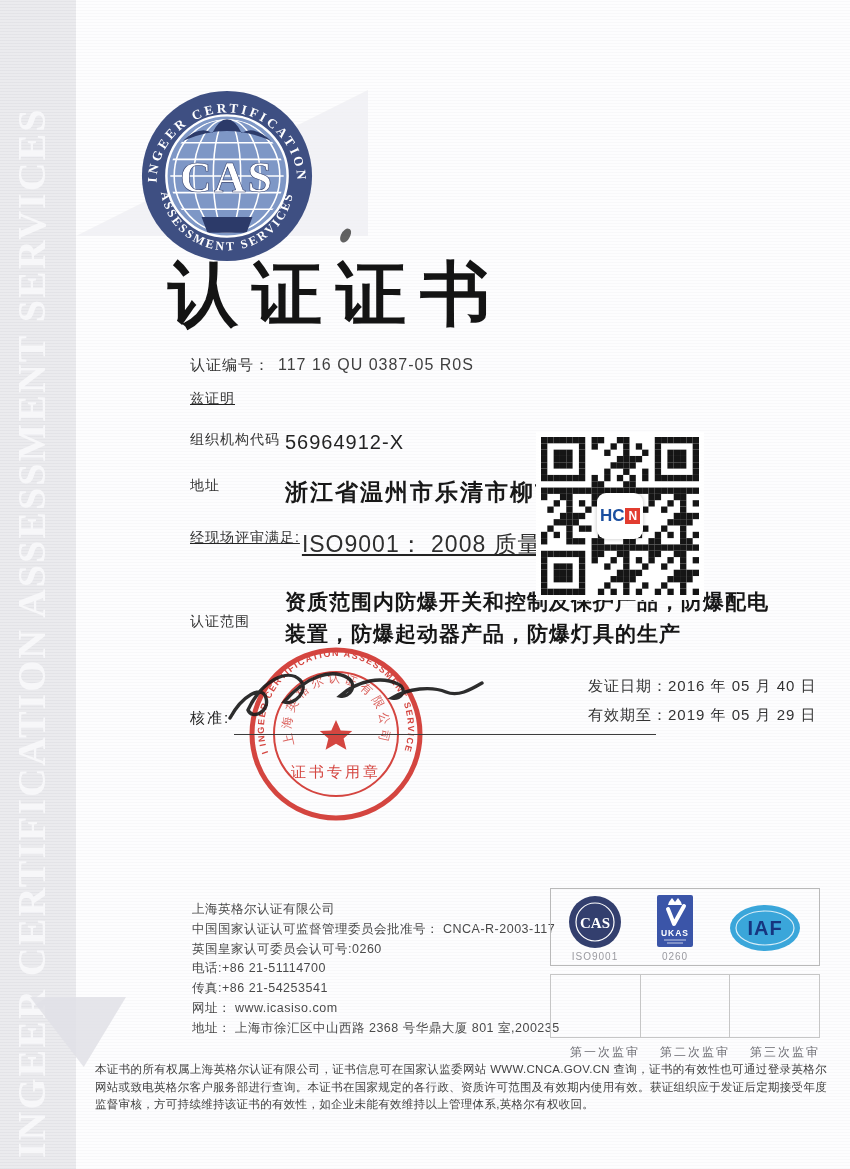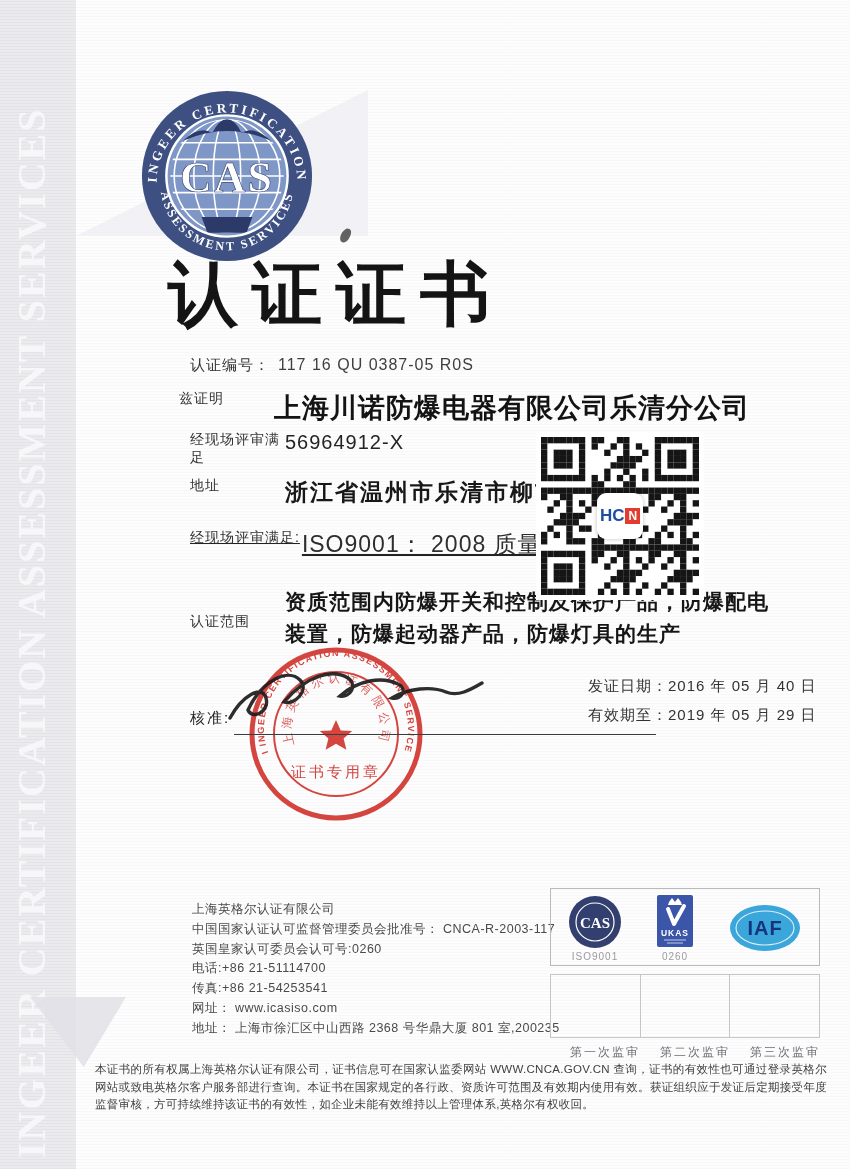--- a/index.html
+++ b/index.html
@@ -32,21 +32,21 @@
   .cas-seal { position:absolute; left:139px; top:88px; }
 
   .title { position:absolute; left:168px; top:248px; font-size:70px; font-weight:800;
     letter-spacing:14px; color:#141414; }
 
   .row { position:absolute; display:flex; align-items:flex-start; }
   .row .lbl { font-size:14px; color:#333; letter-spacing:1px; flex:0 0 auto; }
   .certno { left:190px; top:356px; }
   .certno .lbl { font-size:15px; }
   .certno .val { font-size:16px; color:#3f3f3f; letter-spacing:1px; margin-left:8px; }
-  .certify { left:179px; top:390px; }
+  .certify { left:190px; top:390px;text-decoration:underline; }
   .certify .lbl { width:95px; }
   .company { font-family:"Liberation Serif", serif; font-weight:bold; font-size:27px;
     color:#131313; letter-spacing:1px; white-space:nowrap; }
   .orgcode { left:190px; top:431px; }
   .orgcode .lbl { width:95px; }
   .orgcode .val { font-size:20px; color:#242424; letter-spacing:1px; }
   .address { left:190px; top:477px; }
   .address .lbl { width:95px; }
   .address .val { font-family:"Liberation Serif", serif; font-weight:bold; font-size:23px;
     color:#181818; letter-spacing:2px; }
@@ -137,25 +137,24 @@
 
   <div class="title">认证证书</div>
 
   <div class="row certno">
     <span class="lbl">认证编号：</span>
     <span class="val">117 16 QU 0387-05 R0S</span>
   </div>
 
   <div class="row certify">
     <span class="lbl">兹证明</span>
-    <span class="company">上海川诺防爆电器有限公司乐清分公司</span>
   </div>
 
   <div class="row orgcode">
-    <span class="lbl">经现场评审满足</span>
+    <span class="lbl">组织机构代码</span>
     <span class="val">56964912-X</span>
   </div>
 
   <div class="row address">
     <span class="lbl">地址</span>
     <span class="val">浙江省温州市乐清市柳市镇</span>
   </div>
 
   <div class="row assessment">
     <span class="lbl">经现场评审满足:</span>

